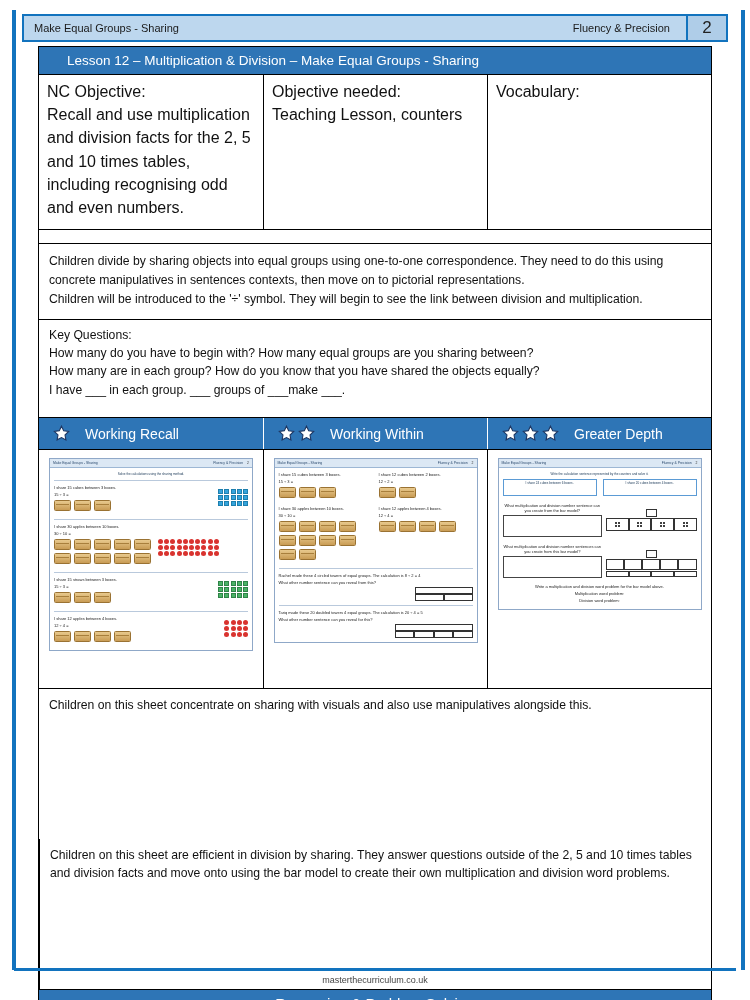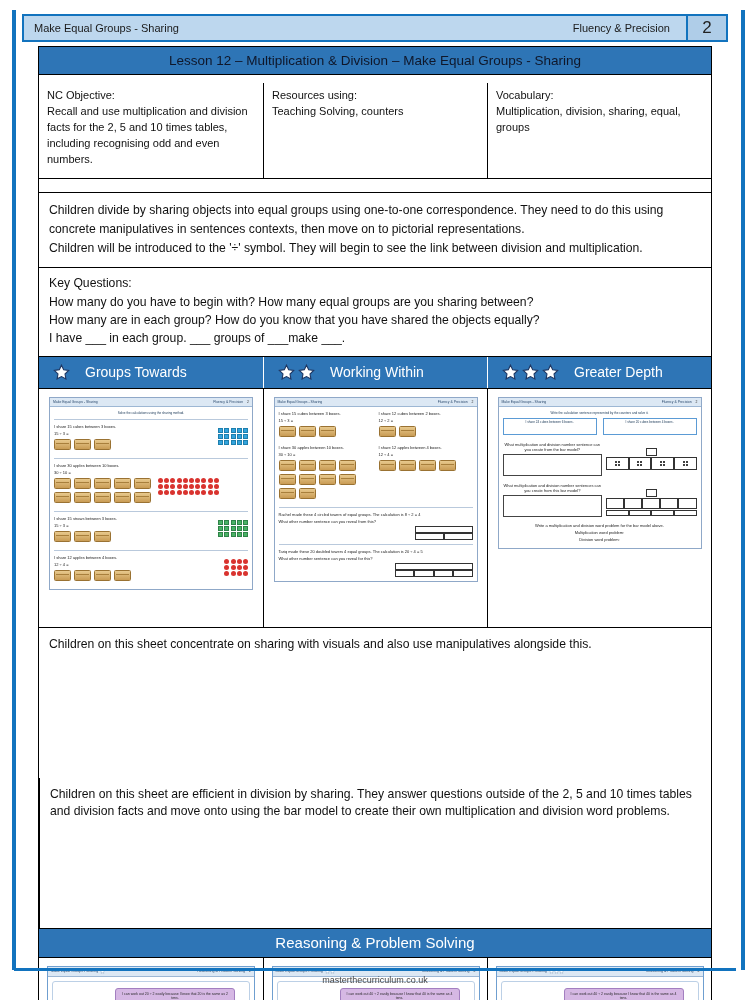--- a/index.html
+++ b/index.html
@@ -45,44 +45,42 @@
   }
 
   
   .tbl {
     position: absolute; left: 38px; top: 46px;
     width: 674px;
     border: 1.5px solid #000;
     background: #fff;
   }
   .lesson-title {
-    background: #2E75B6; color: #0f172a;
-    font-size: 13.5px; padding: 6px 22px;
+    background: #2E75B6; color: #ffffff;
+    font-size: 13.5px; padding: 6px 28px;
     border-bottom: 1.5px solid #000;
-    text-align: center;
   }
   .row3 { display: flex; border-bottom: 1.5px solid #000; }
   .cell3 {
     flex: 1 1 33.33%;
     padding: 5px 8px 10px 8px;
-    font-size: 11px; line-height: 1.45; color: #111;
+    font-size: 16px; line-height: 1.45; color: #111;
     min-height: 78px;
-    margin-top: 8px;
   }
   .cell3 + .cell3 { border-left: 1.5px solid #000; }
 
   .spacer-row { height: 14px; border-bottom: 1.5px solid #000; background:#fff; }
 
   .para-block {
     padding: 8px 10px 10px 10px;
     font-size: 12.2px; line-height: 1.55; color: #111;
     border-bottom: 1.5px solid #000;
   }
   .keyq-block {
-    padding: 6px 10px 8px 10px;
+    padding: 6px 10px 18px 10px;
     font-size: 12.2px; line-height: 1.5; color: #111;
     border-bottom: 1.5px solid #000;
   }
 
   
   .diff-head { display: flex; border-bottom: 1.5px solid #000; }
   .diff-head-cell {
     flex: 1 1 33.33%;
     background: #2E75B6; color: #fff;
     height: 31px;
@@ -254,26 +252,25 @@
   <div class="tbl">
 
     <div class="lesson-title">Lesson 12 – Multiplication &amp; Division – Make Equal Groups - Sharing</div>
 
     <div class="row3">
       <div class="cell3">
         <div>NC Objective:</div>
         <div>Recall and use multiplication and division facts for the 2, 5 and 10 times tables, including recognising odd and even numbers.</div>
       </div>
       <div class="cell3">
-        <div>Resources using:</div>
-        <div>Teaching Solving, counters</div>
+        <div>Objective needed:</div>
+        <div>Teaching Lesson, counters</div>
       </div>
       <div class="cell3">
         <div>Vocabulary:</div>
-        <div>Multiplication, division, sharing, equal, groups</div>
       </div>
     </div>
 
     <div class="spacer-row"></div>
 
     <div class="para-block">
       <div>Children divide by sharing objects into equal groups using one-to-one correspondence. They need to do this using concrete manipulatives in sentences contexts, then move on to pictorial representations.</div>
       <div>Children will be introduced to the '÷' symbol. They will begin to see the link between division and multiplication.</div>
     </div>
 
@@ -285,21 +282,21 @@
     </div>
 
     <div class="diff-head">
 
       <div class="diff-head-cell">
         <span class="stars">
           <svg class="star" width="17" height="17" viewBox="0 0 24 24">
               <path d="M12 1.6l3.1 6.5 7 1-5.1 5 1.2 7-6.2-3.3L5.8 21l1.2-7-5.1-5 7-1z" fill="#fff" stroke="#1F3864" stroke-width="1.6"></path>
             </svg>
         </span>
-        <span class="diff-label">Groups Towards</span>
+        <span class="diff-label">Working Recall</span>
       </div>
 
       <div class="diff-head-cell">
         <span class="stars">
           <svg class="star" width="17" height="17" viewBox="0 0 24 24">
               <path d="M12 1.6l3.1 6.5 7 1-5.1 5 1.2 7-6.2-3.3L5.8 21l1.2-7-5.1-5 7-1z" fill="#fff" stroke="#1F3864" stroke-width="1.6"></path>
             </svg>
           <svg class="star" width="17" height="17" viewBox="0 0 24 24">
               <path d="M12 1.6l3.1 6.5 7 1-5.1 5 1.2 7-6.2-3.3L5.8 21l1.2-7-5.1-5 7-1z" fill="#fff" stroke="#1F3864" stroke-width="1.6"></path>
             </svg>

